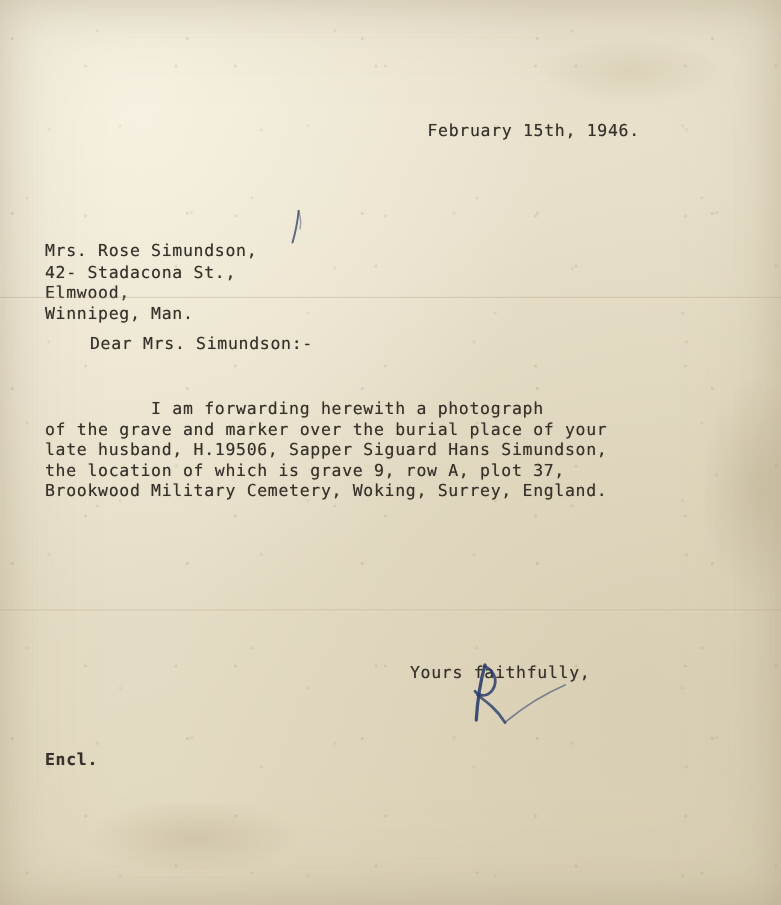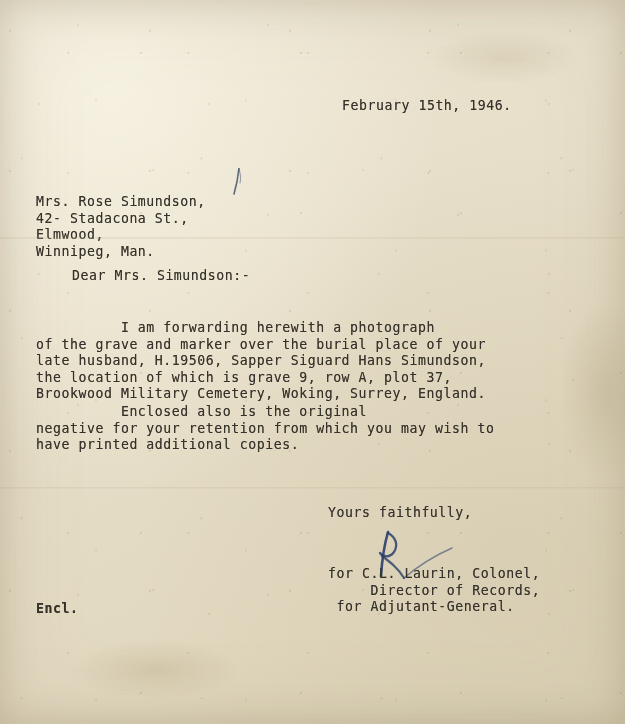--- a/index.html
+++ b/index.html
@@ -73,21 +73,21 @@
   }
   .para1 {
     top: 320px;
     left: 36px;
   }
   .para2 {
     top: 404px;
     left: 36px;
   }
   .closing {
-    top: 505px;
+    top: 531px;
     left: 328px;
   }
   .sigblock {
     top: 566px;
     left: 328px;
   }
   .encl {
     top: 601px;
     left: 36px;
     font-weight: bold;
@@ -161,38 +161,32 @@
 Winnipeg, Man.</div>
 
   <div class="typed salutation">Dear Mrs. Simundson:-</div>
 
   <div class="typed para1">          I am forwarding herewith a photograph
 of the grave and marker over the burial place of your
 late husband, H.19506, Sapper Siguard Hans Simundson,
 the location of which is grave 9, row A, plot 37,
 Brookwood Military Cemetery, Woking, Surrey, England.</div>
 
-  <div class="typed para2">          Enclosed also is the original
-negative for your retention from which you may wish to
-have printed additional copies.</div>
 
   <div class="typed closing">Yours faithfully,</div>
 
   <div class="signature">
     <svg width="110" height="58" viewBox="0 0 110 58">
       <path d="M20 6 C16 20, 14 34, 13 50" fill="none" stroke="#2b3f6b" stroke-width="2.6" stroke-linecap="round" opacity="0.9"></path>
       <path d="M20 7 C27 11, 31 18, 26 26 C21 33, 14 30, 12 27" fill="none" stroke="#2b3f6b" stroke-width="2.3" stroke-linecap="round" fill-opacity="0" opacity="0.85"></path>
       <path d="M14 30 C22 36, 30 42, 36 52" fill="none" stroke="#2b3f6b" stroke-width="2.2" stroke-linecap="round" opacity="0.8"></path>
       <path d="M36 52 C50 40, 66 30, 84 22" fill="none" stroke="#2b3f6b" stroke-width="1.5" stroke-linecap="round" opacity="0.55"></path>
     </svg>
   </div>
 
-  <div class="typed sigblock">for C.L. Laurin, Colonel,
-     Director of Records,
- for Adjutant-General.</div>
 
   <div class="typed encl">Encl.</div>
 
   <div class="fold fold-1"></div>
   <div class="fold fold-2"></div>
   <div class="smudge smudge-a"></div>
   <div class="smudge smudge-b"></div>
   <div class="smudge smudge-c"></div>
   <div class="grain"></div>
   <div class="edge-shade"></div>

